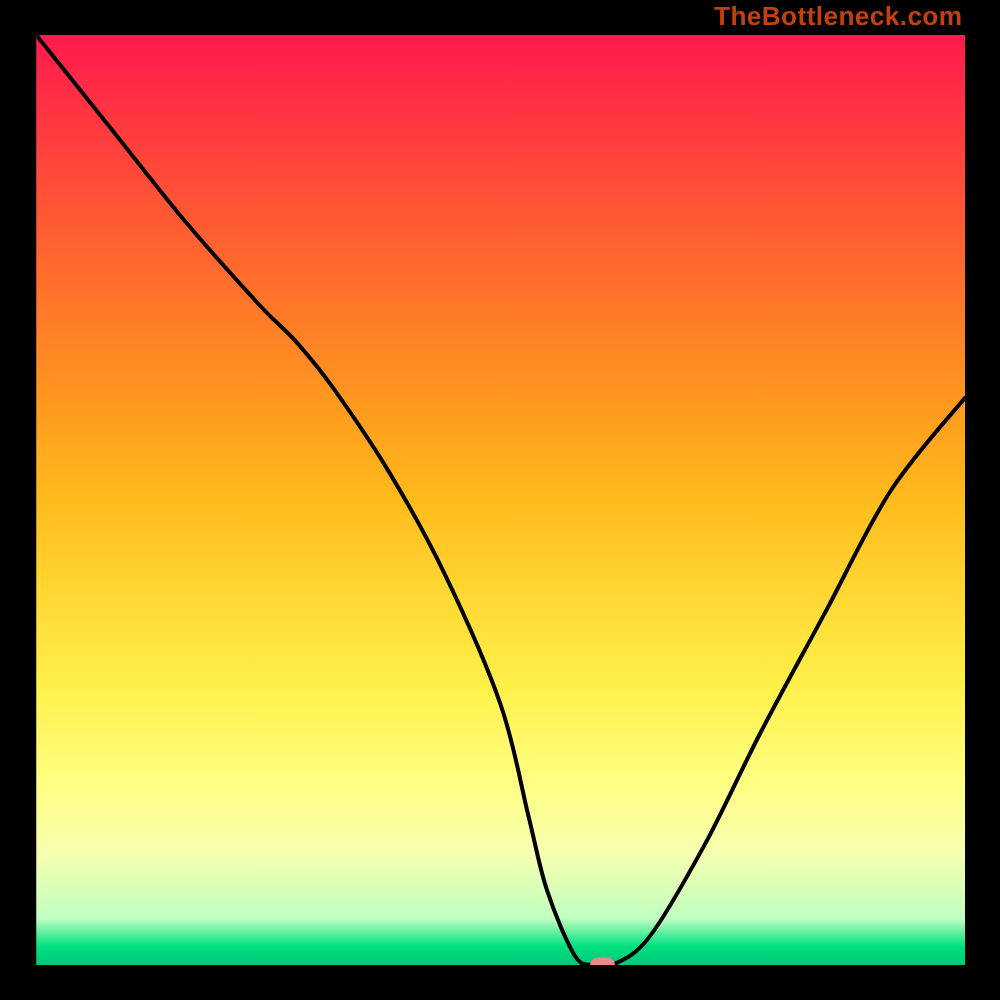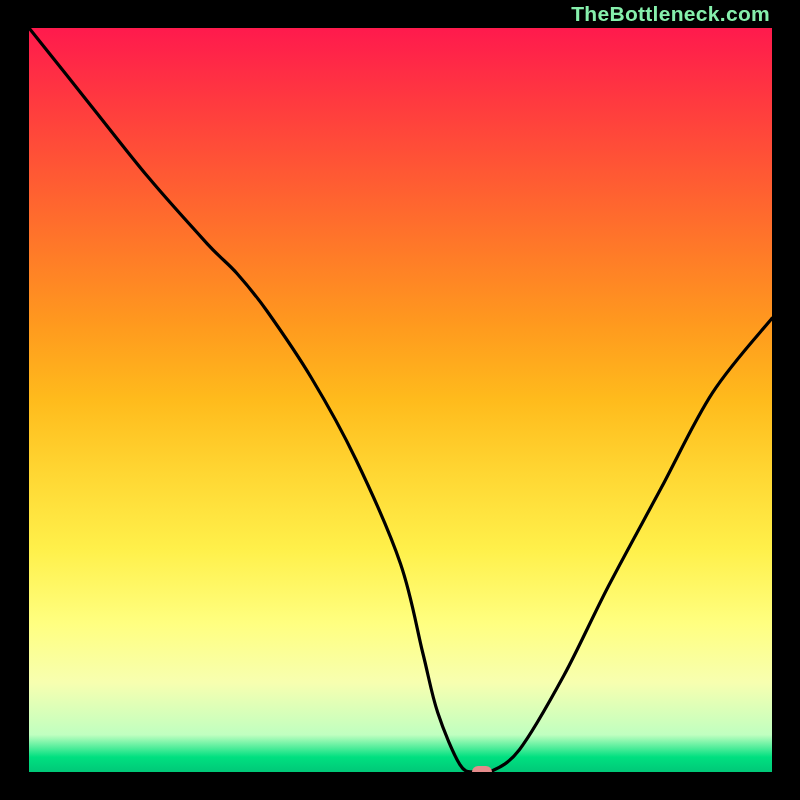--- a/index.html
+++ b/index.html
@@ -45,21 +45,21 @@
     left: 0;
     top: 0;
     width: 743px;
     height: 744px;
     pointer-events: none;
   }
   .watermark {
     position: absolute;
     top: 2px;
     right: 30px;
-    color: #86efac;
+    color: #c2410c;
     font-family: Arial, Helvetica, sans-serif;
     font-size: 21px;
     font-weight: 600;
     letter-spacing: 0.3px;
   }
   .marker {
     position: absolute;
     width: 20px;
     height: 12px;
     border-radius: 6px;

